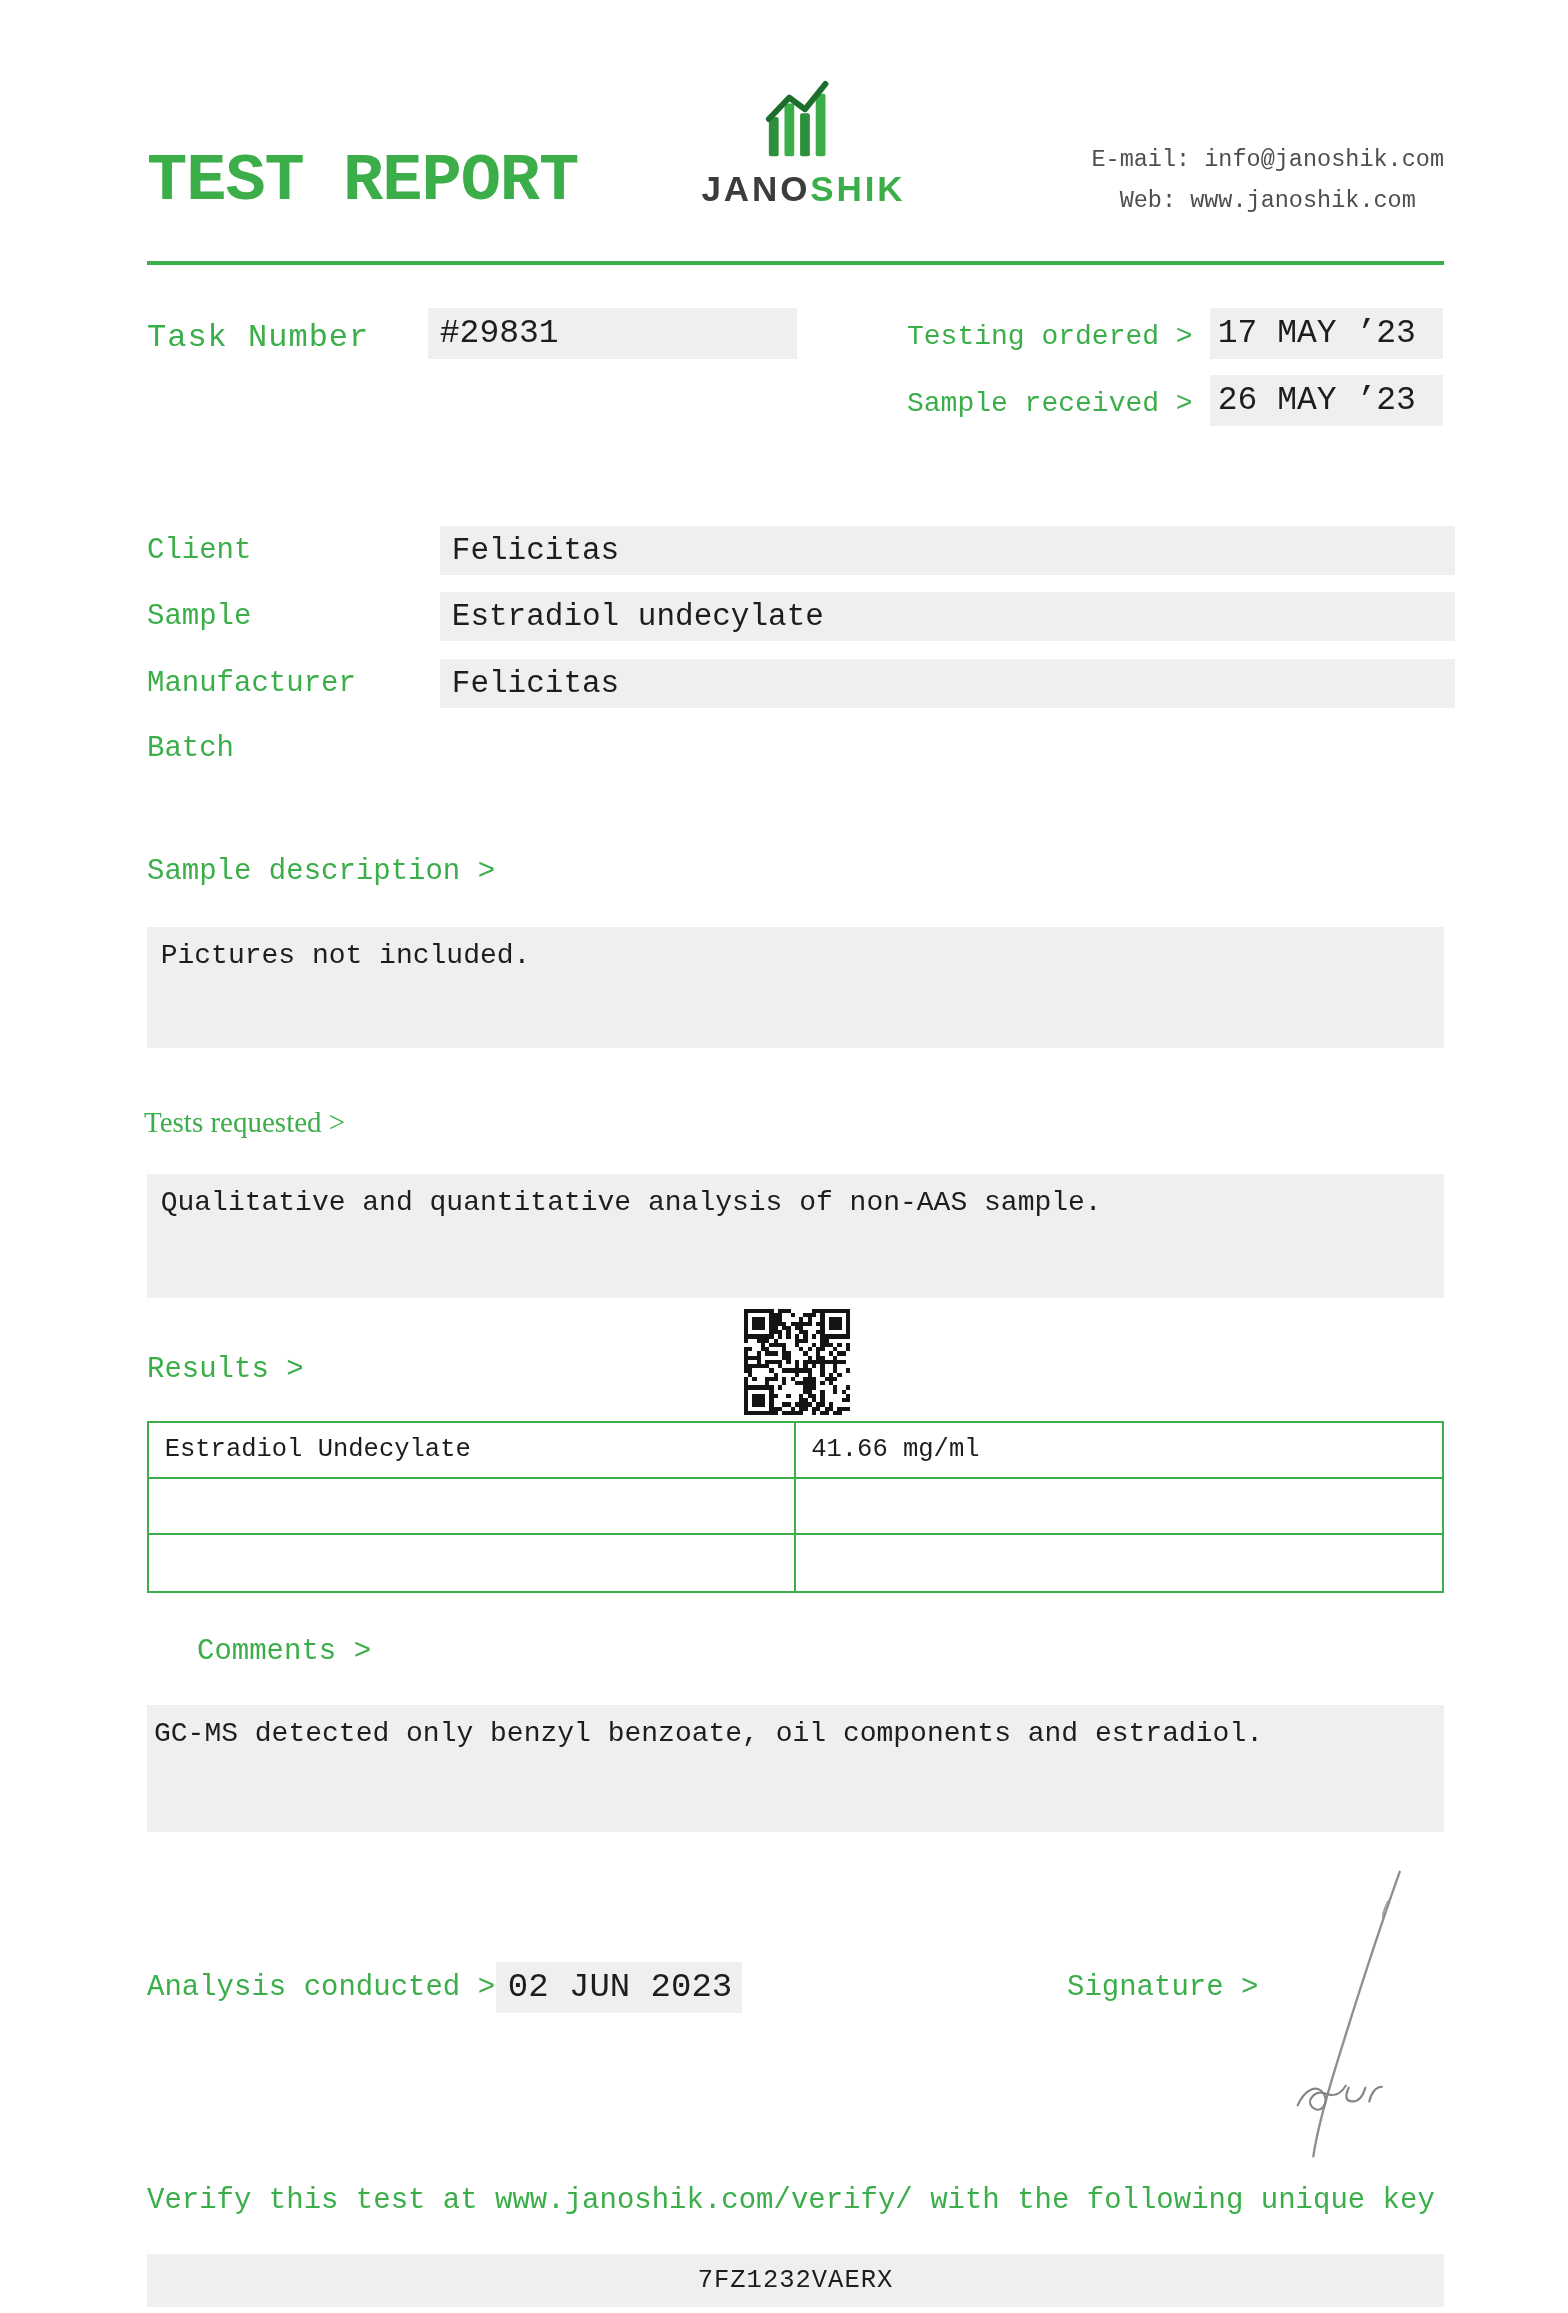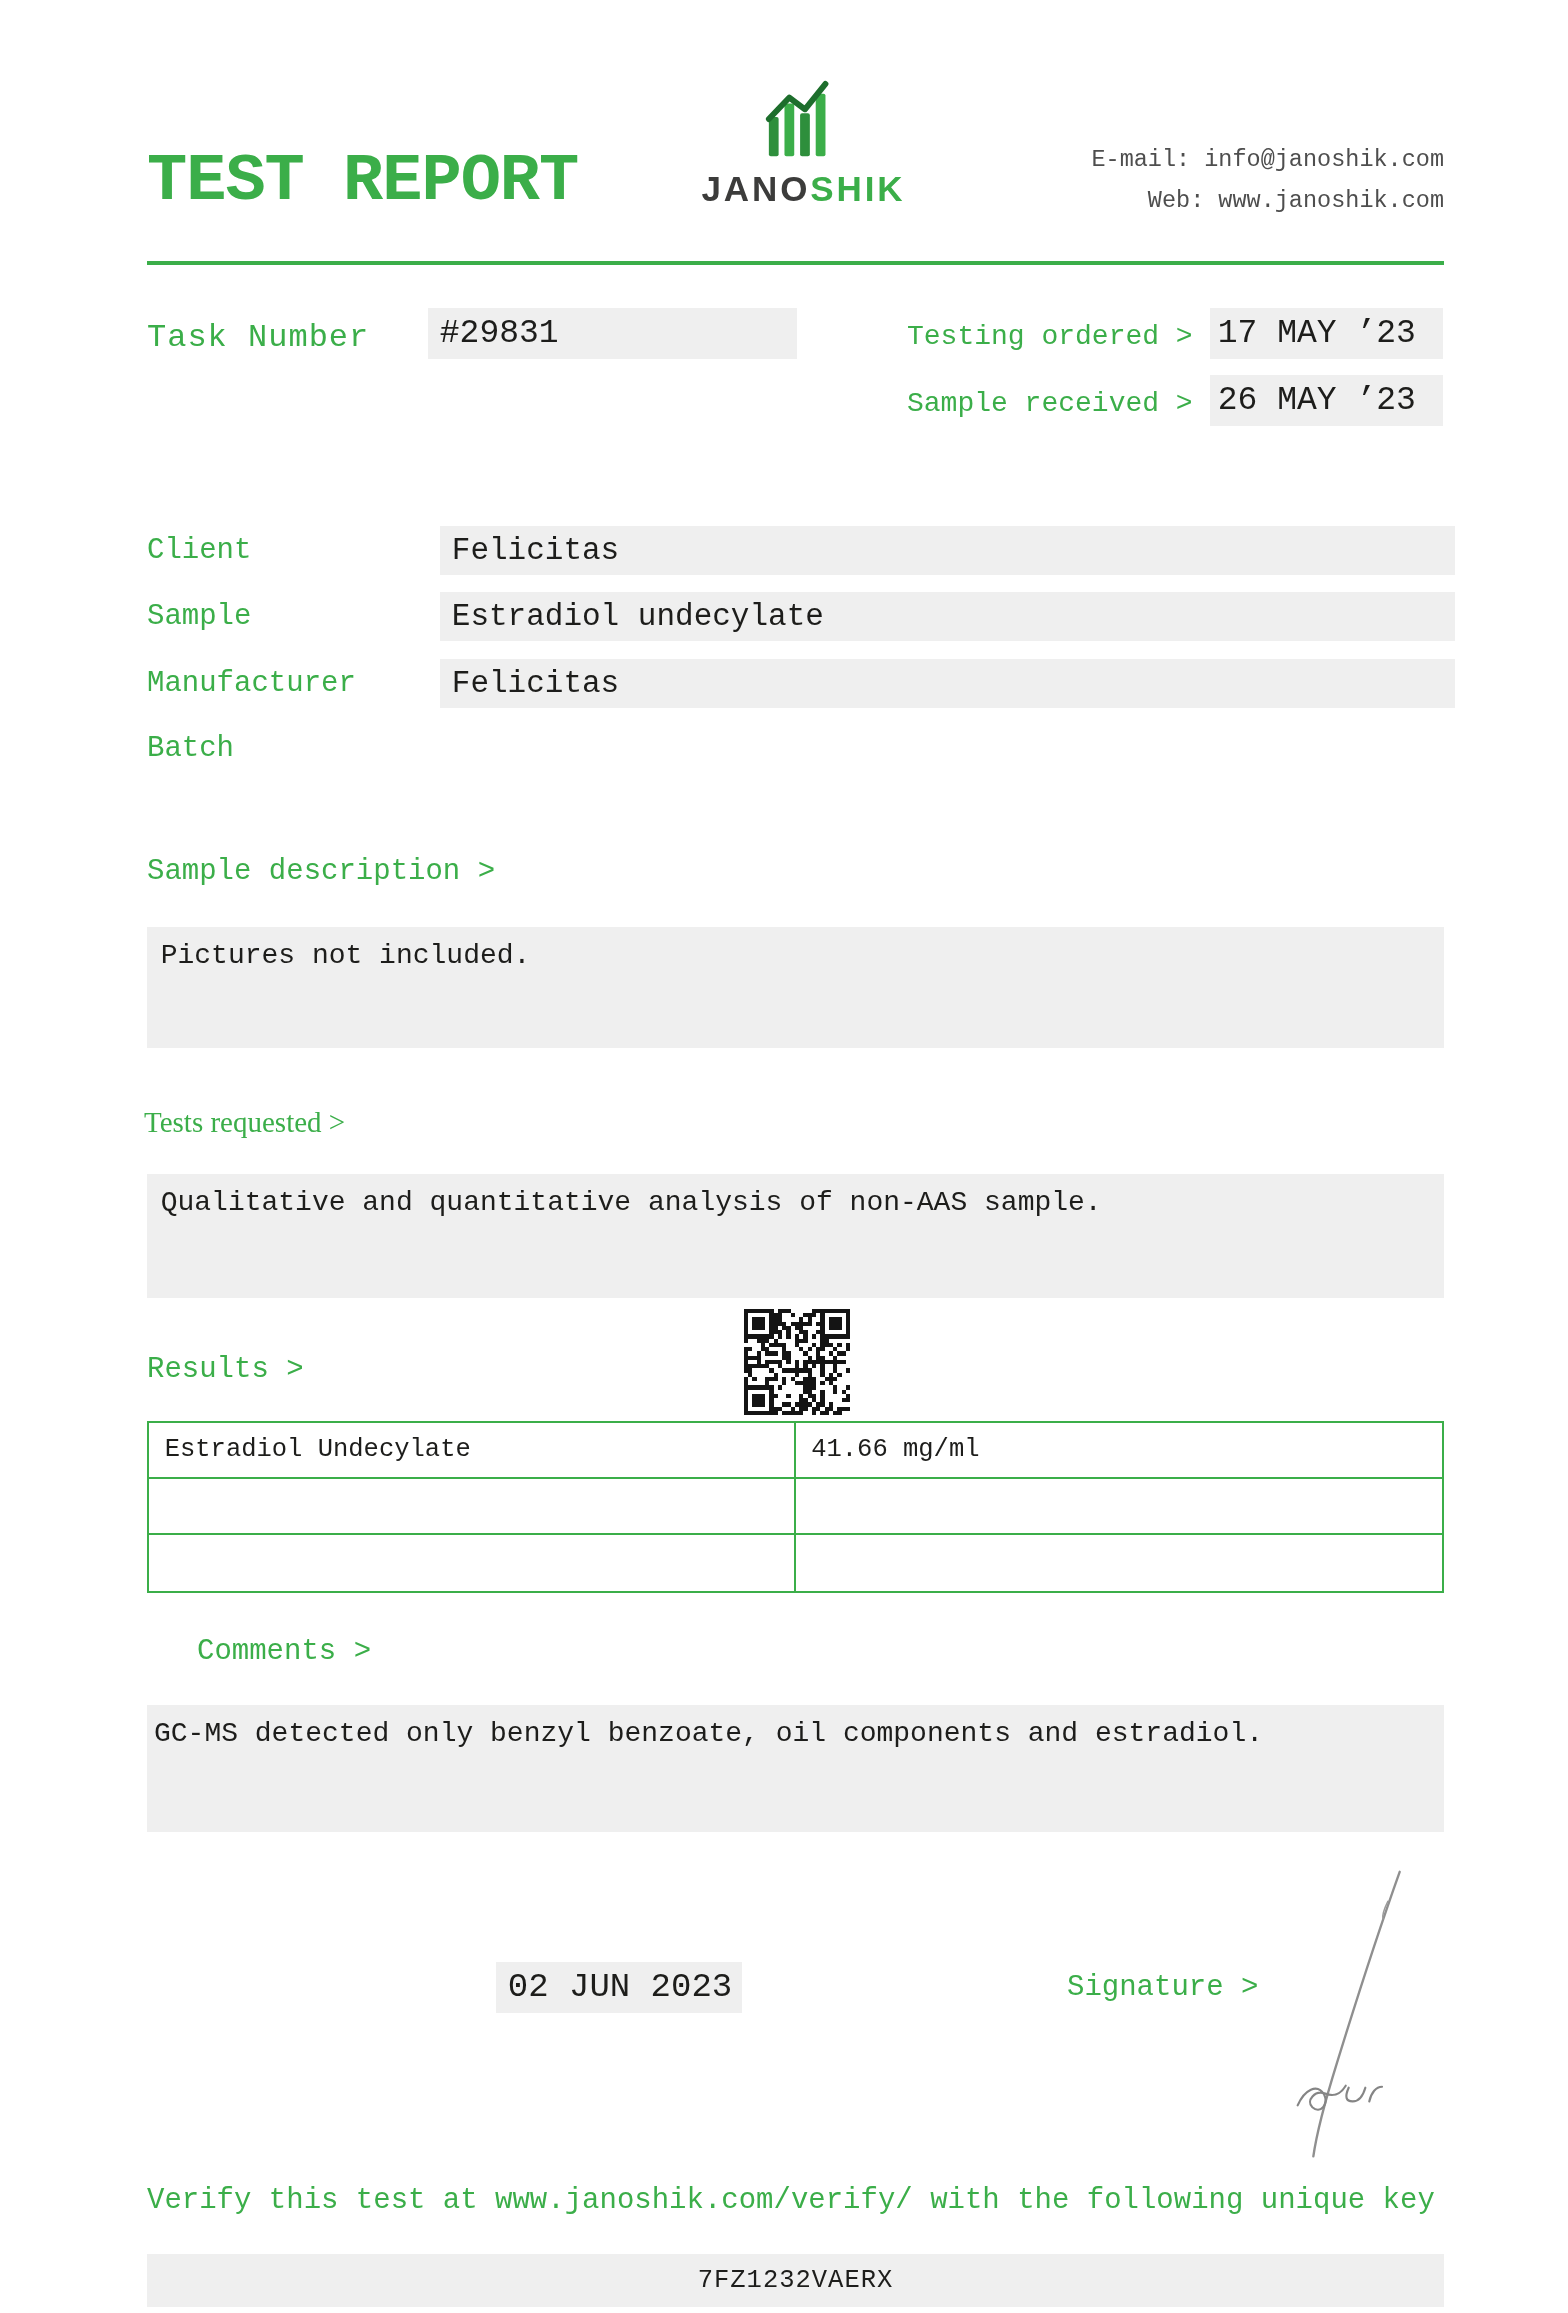--- a/index.html
+++ b/index.html
@@ -19,21 +19,21 @@
     overflow:hidden;
   }
   .abs{position:absolute;}
   .fieldbg{background:var(--field);}
 
   
   #title{left:147px;top:143px;font-size:67px;font-weight:700;letter-spacing:-1px;color:var(--accent);}
   #logo{left:676px;top:80px;width:255px;text-align:center;}
   #logo .logo-text{display:block;margin-top:2px;font-family:Liberation Sans, sans-serif;font-weight:700;font-size:35px;letter-spacing:2.9px;color:#3c3c3b;}
   #logo .logo-text .p2{color:var(--accent);}
-  #contact{right:124px;top:139px;text-align:right;color:var(--muted);font-size:23.5px;line-height:41px;white-space:nowrap;}
+  #contact{right:124px;top:139px;text-align:center;color:var(--muted);font-size:23.5px;line-height:41px;white-space:nowrap;}
   #rule{left:147px;top:261px;width:1297px;height:3.9px;background:var(--accent);}
 
   
   #task-label{left:147px;top:319px;font-size:32px;letter-spacing:1px;color:var(--accent);}
   #task-value{left:428px;top:308px;width:369px;height:51px;font-size:33px;line-height:51px;padding-left:11.8px;}
   #ordered-label{left:907px;top:321px;font-size:28px;color:var(--accent);}
   #ordered-value{left:1210px;top:308px;width:233px;height:51px;font-size:33px;line-height:51px;padding-left:7.8px;}
   #received-label{left:907px;top:388px;font-size:28px;color:var(--accent);}
   #received-value{left:1210px;top:375px;width:233px;height:51px;font-size:33px;line-height:51px;padding-left:7.8px;}
 
@@ -464,20 +464,21 @@
     </div>
     <div class="t-row">
       <div class="t-cell t-name"></div>
       <div class="t-cell t-val"></div>
     </div>
   </div>
 
   <div id="h-comments" class="abs sect-h">Comments &gt;</div>
   <div id="box-comments" class="abs sect-box">GC-MS detected only benzyl benzoate, oil components and estradiol.</div>
 
+  <div id="analysis-label" class="abs">Analysis conducted &gt;</div>
   <div id="analysis-date" class="abs fieldbg">02 JUN 2023</div>
   <div id="signature-label" class="abs">Signature &gt;</div>
 
   <div id="signature" class="abs">
     <svg width="167" height="314" viewBox="0 0 170 320">
       <path d="M128 10 C 108 66, 84 140, 64 205 C 55 234, 44 272, 40 300" stroke="#8f8f8f" fill="none" stroke-width="2.4" stroke-linecap="round"></path>
       <path d="M24 248 c 7,-16 20,-23 27,-11 c 5,10 -4,20 -12,13 c -7,-7 3,-18 13,-14 c 10,4 16,0 21,-8 m 3 2 c -4,9 -3,14 4,14 c 7,0 11,-7 13,-14 m 4 14 c 2,-9 7,-15 13,-15" stroke="#858585" fill="none" stroke-width="2.2" stroke-linecap="round"></path>
       <path d="M116 40 c -4,8 -6,14 -5,18" stroke="#9a9a9a" fill="none" stroke-width="1.6" stroke-linecap="round"></path>
     </svg>
   </div>

